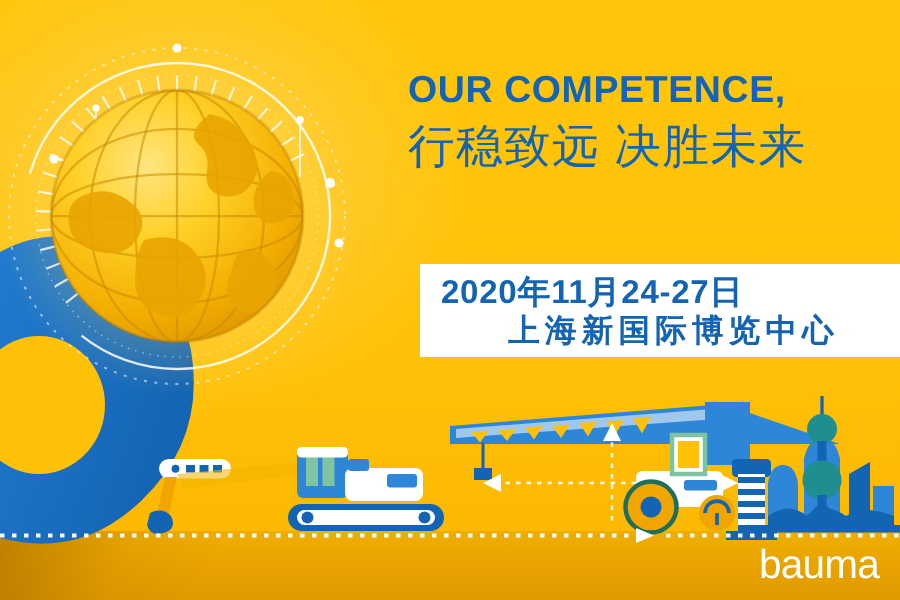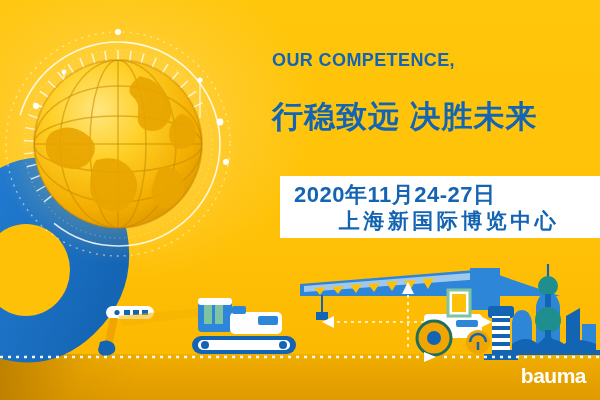--- a/index.html
+++ b/index.html
@@ -23,25 +23,25 @@
   
   .blue-b{position:absolute;left:-78px;top:46px;width:230px;height:318px;}
   
   .globe-wrap{position:absolute;left:-8px;top:14px;width:252px;height:252px;}
   
   .headline{
     position:absolute;left:272px;top:46px;width:320px;
   }
   .hl-line{
     color:#1464B4;font-weight:bold;letter-spacing:.4px;
-    font-size:18px;line-height:29px;white-space:nowrap;
+    font-size:25px;line-height:29px;white-space:nowrap;
   }
   .hl-cn{
-    color:#1464B4;font-weight:bold;font-size:31px;line-height:40px;
-    letter-spacing:1px;margin-top:22px;white-space:nowrap;
+    color:#1464B4;font-weight:normal;font-size:31px;line-height:40px;
+    letter-spacing:1px;margin-top:3px;white-space:nowrap;
   }
   
   .date-box{
     position:absolute;left:280px;top:176px;width:324px;height:62px;
     background:#FFFFFF;padding:6px 0 0 14px;
   }
   .date-line{
     color:#1464B4;font-weight:bold;font-size:22px;line-height:26px;
     letter-spacing:.5px;white-space:nowrap;
   }
@@ -49,21 +49,21 @@
   
   .baseline{position:absolute;left:0;top:352px;width:600px;height:10px;}
   
   .machines{position:absolute;left:0;top:250px;width:600px;height:110px;}
   
   .logo{
     position:absolute;right:14px;bottom:8px;height:30px;
     display:flex;align-items:baseline;gap:7px;
   }
   .logo-bauma{
-    color:#FFFFFF;font-size:21px;font-weight:bold;letter-spacing:-.5px;
+    color:#FFFFFF;font-size:27px;font-weight:normal;letter-spacing:-.5px;
     line-height:28px;
   }
   .logo-china{
     color:#1E5F5F;font-size:22px;letter-spacing:1.2px;line-height:28px;
   }
 </style>
 </head>
 <body>
 
 <div id="banner">

